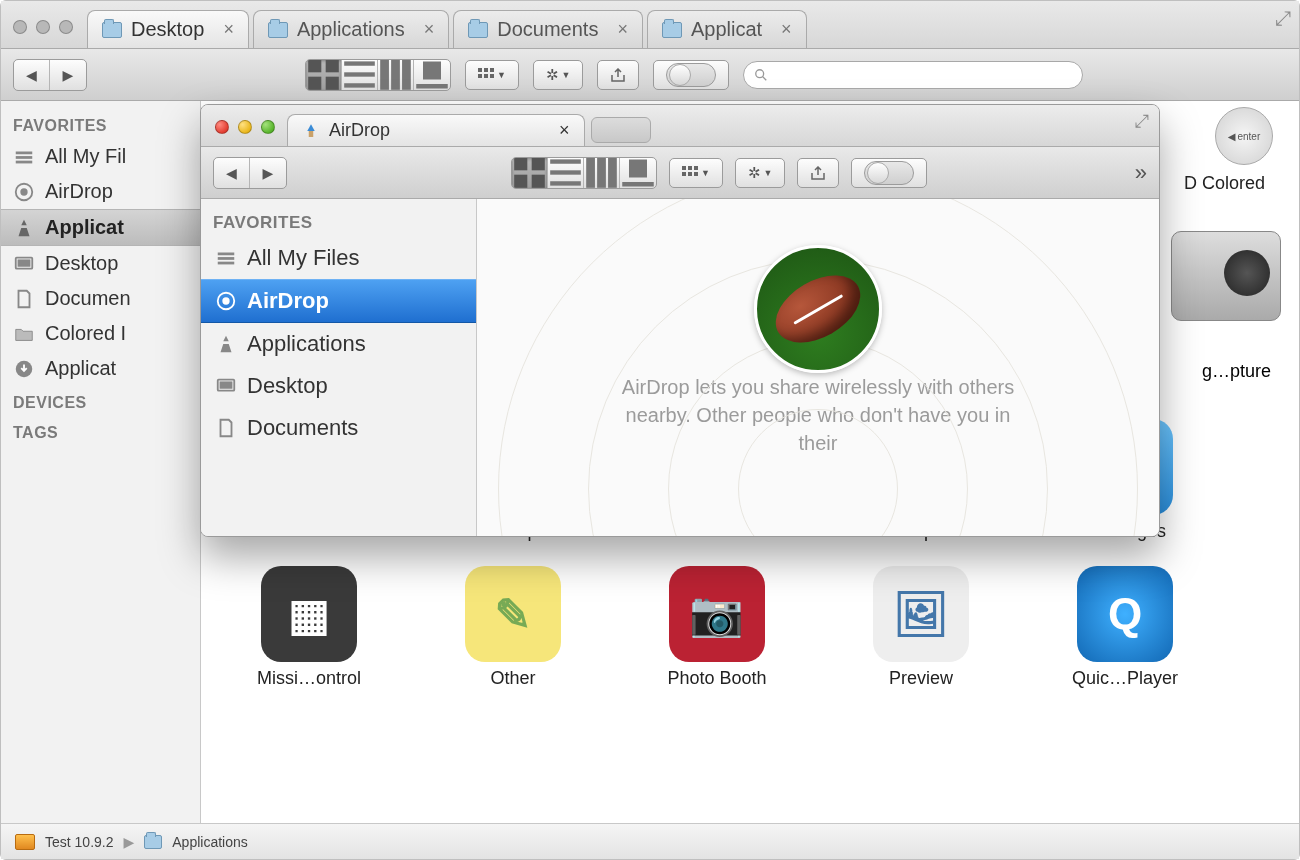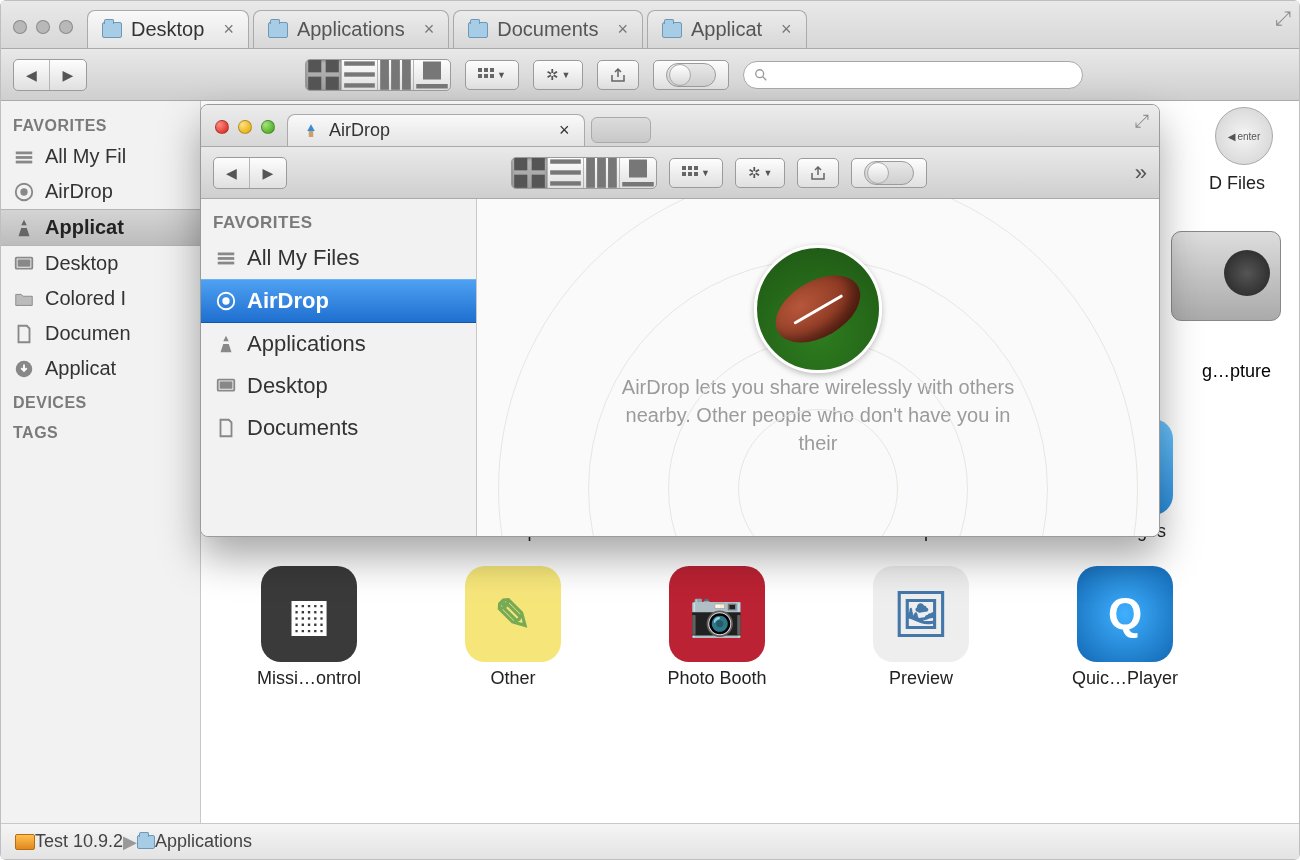--- a/index.html
+++ b/index.html
@@ -86,21 +86,21 @@
   flex:1; background:#fff; padding:18px 12px 8px 18px; overflow:hidden;
 }
 .icon-grid { display:grid; grid-template-columns: repeat(5, 180px); column-gap:24px; row-gap:24px; }
 .app-item { display:flex; flex-direction:column; align-items:center; gap:6px; }
 .app-icon { width:96px; height:96px; border-radius:20px; display:flex; align-items:center; justify-content:center; color:#fff; font-size:44px; font-weight:bold; }
 .app-label { font-size:18px; color:#222; text-align:center; }
 
 .wb-pathbar {
   position:absolute; left:0; right:0; bottom:0; height:36px;
   background: linear-gradient(#f5f5f5,#e3e3e3); border-top:1px solid #c8c8c8;
-  display:flex; align-items:center; padding:0 14px; font-size:18px; color:#444;
+  display:flex; align-items:center; gap:10px; padding:0 14px; font-size:14px; color:#444;
 }
 .wb-pathbar .sep { color:#999; }
 .ic-itunes { background: radial-gradient(circle,#d65bd6,#8a2fa8); }
 .ic-launchpad { background:#c8c8c8; }
 .ic-mail { background: linear-gradient(#4fa3ff,#1c6fd6); }
 .ic-maps { background:#ffd24d; }
 .ic-messages { background: linear-gradient(#6cc6ff,#2a8edc); }
 .ic-mission { background:#3a3a3a; }
 .ic-notes { background:#f6e67a; }
 .ic-photobooth { background:#b23; }
@@ -331,53 +331,53 @@
             <svg viewBox="0 0 24 24">
               <rect x="3" y="5" width="18" height="12" rx="1" fill="none" stroke="#888" stroke-width="2"></rect>
               <rect x="5" y="7" width="14" height="8" fill="#888"></rect>
             </svg>
           </span>
         <span>Desktop</span>
       </div>
       <div class="sb-item">
         <span class="sb-ico">
             <svg viewBox="0 0 24 24">
+              <path d="M6 3h9l3 3v15H6z" fill="none" stroke="#888" stroke-width="2"></path>
+            </svg>
+          </span>
+        <span>Documen</span>
+      </div>
+      <div class="sb-item">
+        <span class="sb-ico">
+            <svg viewBox="0 0 24 24">
               <path d="M3 7h6l2 2h10v10H3z" fill="#bbb" stroke="#888"></path>
             </svg>
           </span>
         <span>Colored I</span>
-      </div>
-      <div class="sb-item">
-        <span class="sb-ico">
-            <svg viewBox="0 0 24 24">
-              <path d="M6 3h9l3 3v15H6z" fill="none" stroke="#888" stroke-width="2"></path>
-            </svg>
-          </span>
-        <span>Documen</span>
       </div>
       <div class="sb-item">
         <span class="sb-ico">
             <svg viewBox="0 0 24 24">
               <circle cx="12" cy="12" r="9" fill="#888"></circle>
               <path d="M12 7v7m-3-3l3 3 3-3" stroke="#fff" stroke-width="2" fill="none"></path>
             </svg>
           </span>
         <span>Applicat</span>
       </div>
 
       <div class="sb-head">DEVICES</div>
       <div class="sb-head">TAGS</div>
     </div>
 
     <div class="wb-content" style="position:relative;">
       <div class="enter-badge">
           <span>enter</span>
         </div>
 
-      <div style="position:absolute; right:34px; top:72px; font-size:18px; color:#222;">D Files</div>
+      <div style="position:absolute; right:34px; top:72px; font-size:18px; color:#222;">D Colored</div>
 
       <div style="position:absolute; right:18px; top:130px; width:110px; height:90px; background:linear-gradient(#ddd,#aaa); border-radius:10px; border:1px solid #888;">
         <div style="position:absolute; right:10px; top:18px; width:46px; height:46px; border-radius:50%; background:radial-gradient(circle,#555,#222);"></div>
       </div>
       <div style="position:absolute; right:28px; top:260px; font-size:18px;">g…pture</div>
 
       <div class="icon-grid" style="margin-top:300px;">
 
         <div class="app-item">
             <div class="app-icon ic-itunes">♫</div>

